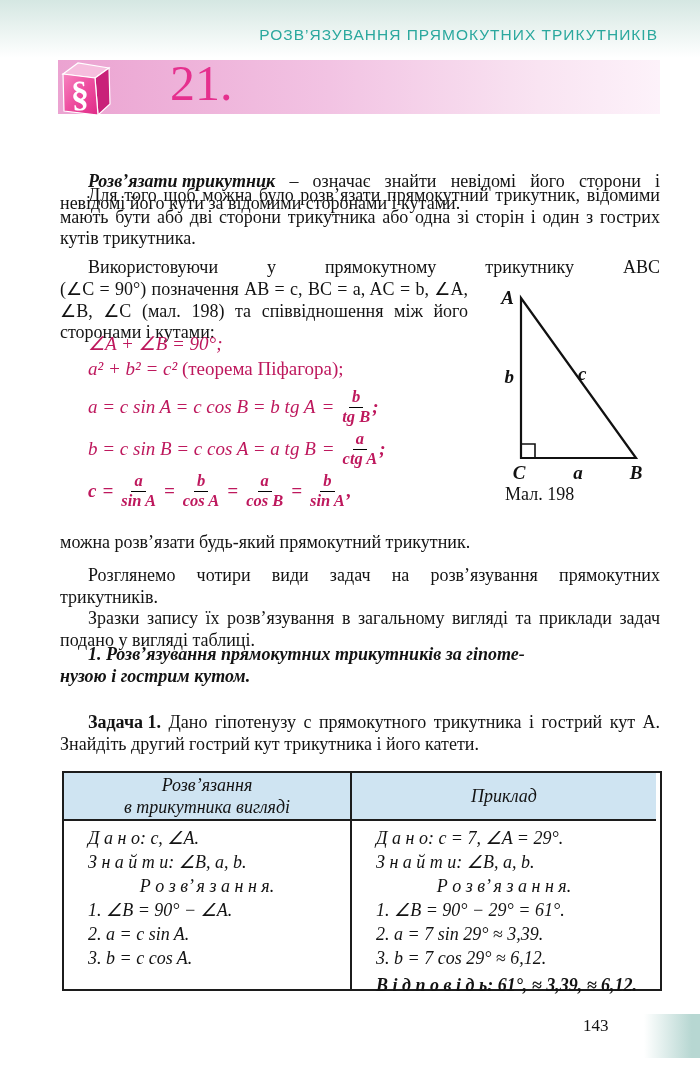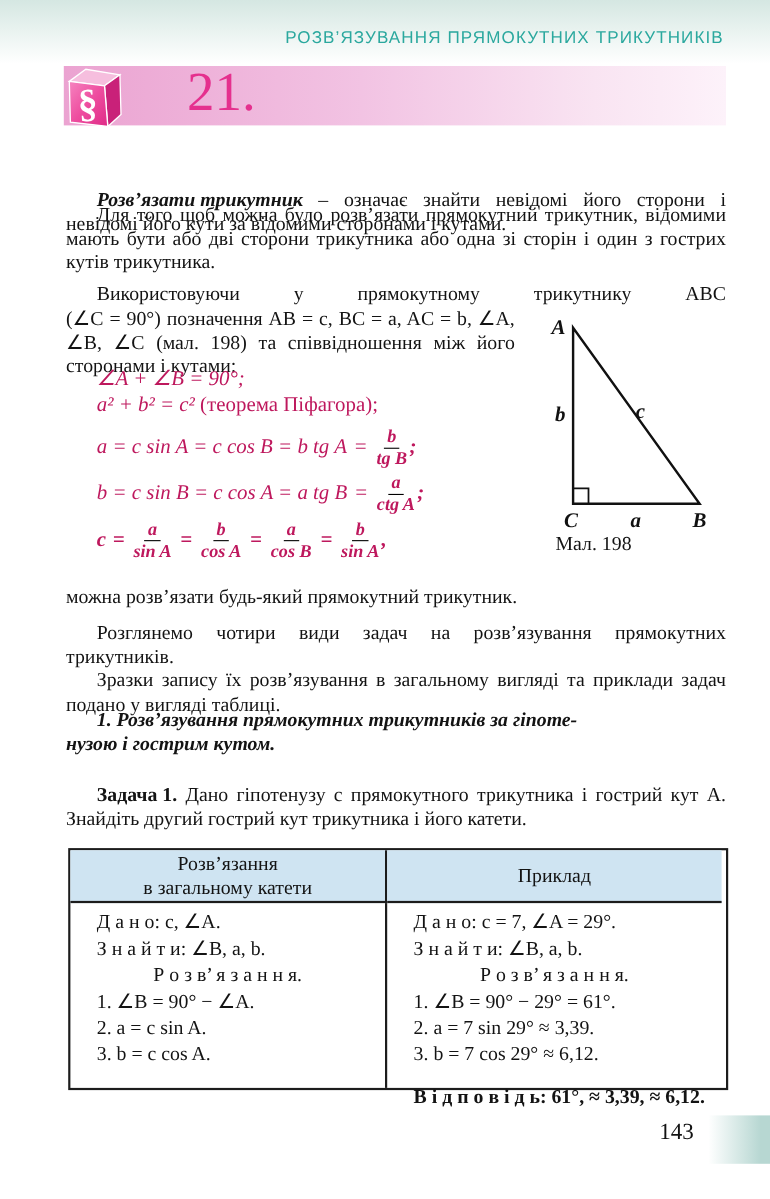--- a/index.html
+++ b/index.html
@@ -49,32 +49,32 @@
   svg text{font-family:"Liberation Serif",serif;font-style:italic;font-weight:bold;
     font-size:19px;fill:#111;}
   
   .heading{position:absolute;left:60px;width:600px;font-weight:bold;font-style:italic;
     font-size:18px;line-height:21.5px;}
   .heading .hl1{display:block;text-indent:28px;}
   .heading .hl2{display:block;}
   
   .sol-table{position:absolute;left:62px;top:771px;width:596px;
     border:2px solid #1c1c1c;display:grid;grid-template-columns:288px 304px;
-    grid-template-rows:48px 168px;font-size:18px;}
+    grid-template-rows:48px 168px;font-size:18px;font-style:italic;}
   .th{background:#cfe4f2;display:flex;flex-direction:column;justify-content:center;
     align-items:center;text-align:center;line-height:22px;border-bottom:2px solid #1c1c1c;}
   .th1{border-right:2px solid #1c1c1c;}
   .td{padding:5px 24px;line-height:24px;}
   .td1{border-right:2px solid #1c1c1c;}
   .cell-line{display:block;white-space:nowrap;}
   .sol-label{display:block;text-align:center;}
-  .answer{display:block;font-weight:bold;margin-top:15px;white-space:nowrap;}
+  .answer{display:block;font-weight:bold;margin-top:3px;white-space:nowrap;}
   
-  .page-num{position:absolute;left:583px;top:1016px;width:64px;text-align:center;
-    font-size:21px;}
+  .page-num{position:absolute;left:583px;top:1016px;width:64px;text-align:left;
+    font-size:17px;}
   .footer-bar{position:absolute;left:644px;top:1014px;width:56px;height:44px;
     background:linear-gradient(90deg,rgba(183,215,210,0) 0%,#b7d7d2 85%);}
 </style>
 </head>
 <body>
 
 <div class="abs top-grad"></div>
 
 <div class="abs running-head">РОЗВ’ЯЗУВАННЯ ПРЯМОКУТНИХ ТРИКУТНИКІВ</div>
 
@@ -144,21 +144,21 @@
 <div class="heading" style="top:644px">
   <span class="hl1">1. Розв’язування прямокутних трикутників за гіпоте-</span>
   <span class="hl2">нузою і гострим кутом.</span>
 </div>
 
 <p class="para" style="top:694px"><span class="lead-b" style="text-indent:28px;display:inline-block">Задача 1.</span><span> Дано гіпотенузу c прямокутного трикутника і гострий кут A. Знайдіть другий гострий кут трикутника і його катети.</span></p>
 
 <div class="sol-table">
   <div class="th th1">
     <span>Розв’язання</span>
-    <span>в загальному катети</span>
+    <span>в трикутника вигляді</span>
   </div>
   <div class="th">
     <span>Приклад</span>
   </div>
   <div class="td td1">
     <span class="cell-line">Д а н о: c, ∠A.</span>
     <span class="cell-line">З н а й т и: ∠B, a, b.</span>
     <span class="sol-label">Р о з в’ я з а н н я.</span>
     <span class="cell-line">1. ∠B = 90° − ∠A.</span>
     <span class="cell-line">2. a = c sin A.</span>

